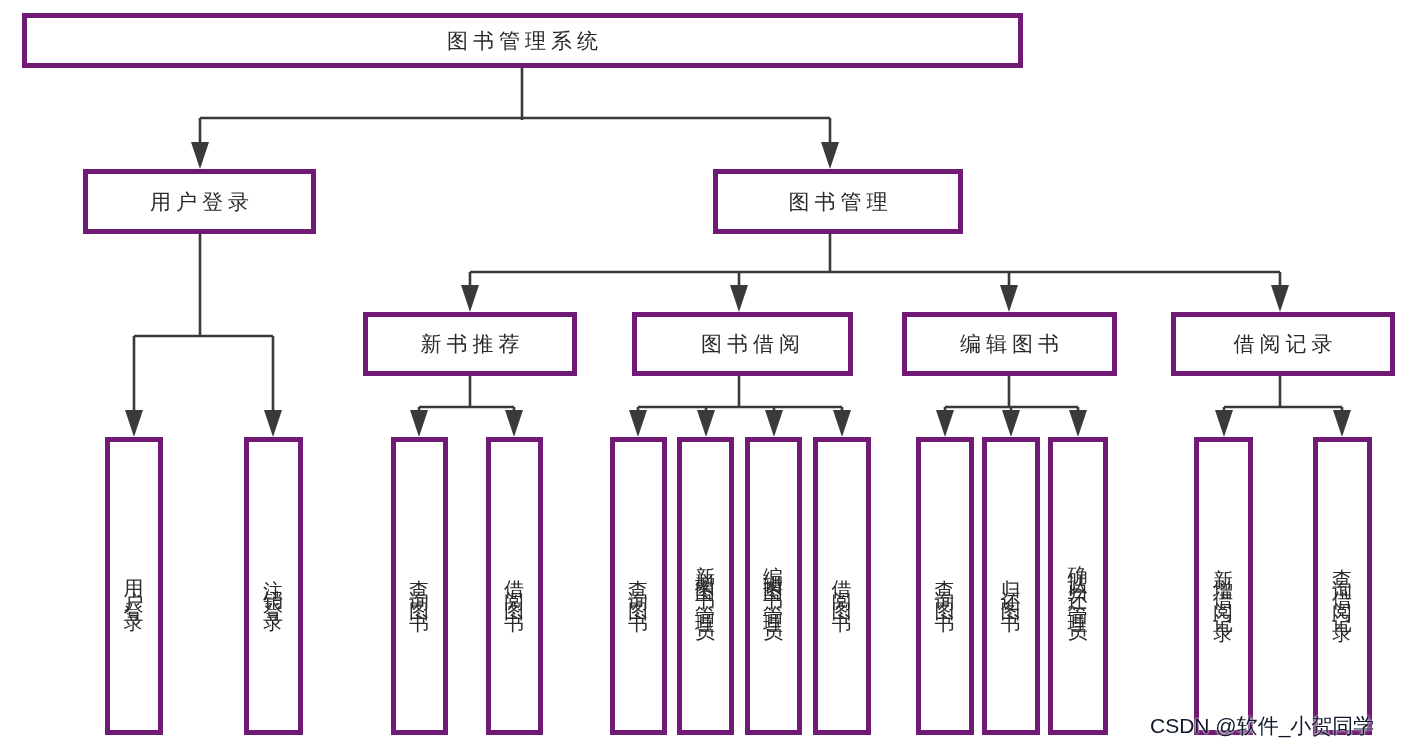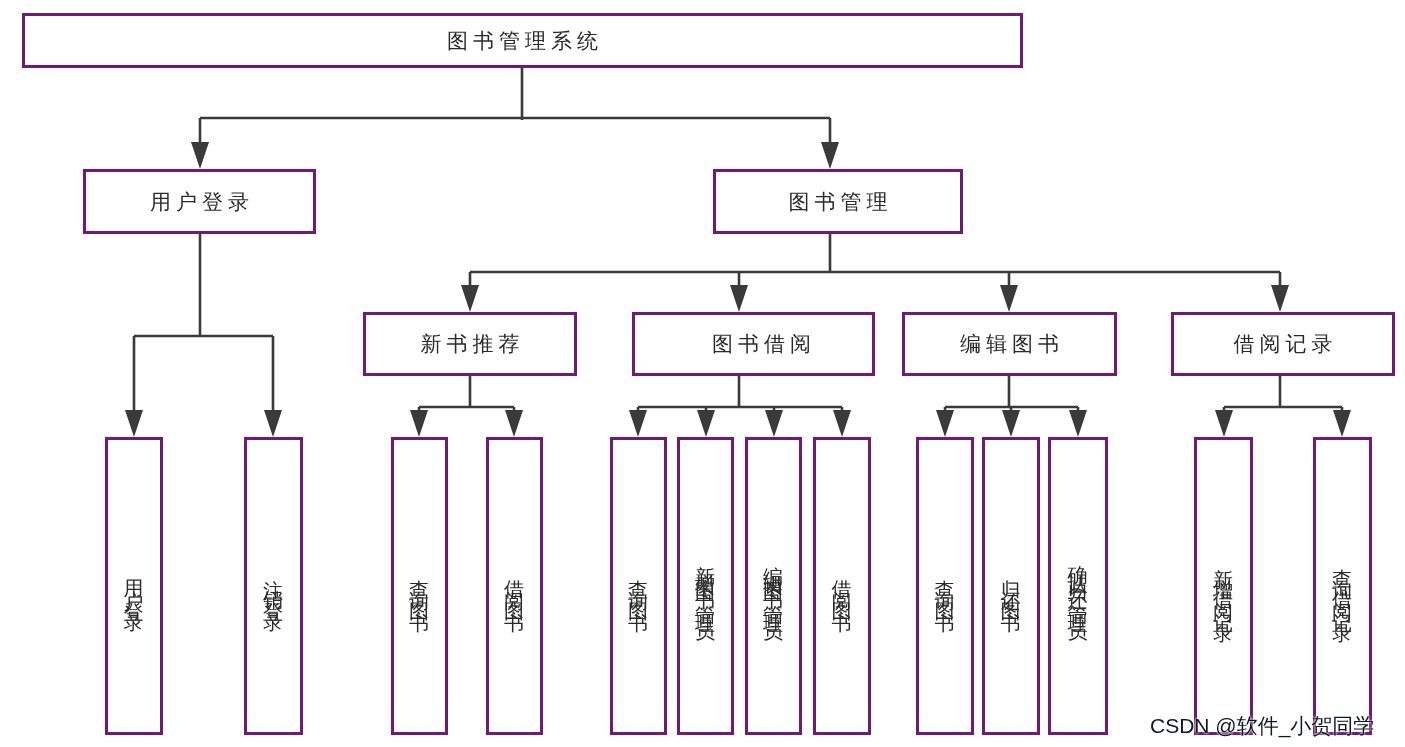--- a/index.html
+++ b/index.html
@@ -8,21 +8,21 @@
     width:1405px;height:747px;
     background:#ffffff;
     font-family:"Liberation Sans","DejaVu Sans",sans-serif;
     overflow:hidden;
   }
   svg.wires{position:absolute;left:0;top:0;z-index:1;}
   .box{
     position:absolute;
     box-sizing:border-box;
     background:#ffffff;
-    border:3px solid #701a75;
+    border:5px solid #701a75;
     display:flex;align-items:center;justify-content:center;
     color:#2a2a2a;
     z-index:2;
   }
   .box .lbl{white-space:nowrap;}
   .hbox .lbl{
     font-size:21px;
     letter-spacing:5px;
     text-indent:5px; 
   }
@@ -113,21 +113,21 @@
   <div class="box hbox l2a">
     <span class="lbl">用户登录</span>
   </div>
   <div class="box hbox l2b">
     <span class="lbl">图书管理</span>
   </div>
 
   <div class="box hbox l3" style="left:363px;width:214px;">
     <span class="lbl">新书推荐</span>
   </div>
-  <div class="box hbox l3" style="left:632px;width:243px;padding-left:16px;">
+  <div class="box hbox l3" style="left:632px;width:221px;padding-left:16px;">
     <span class="lbl">图书借阅</span>
   </div>
   <div class="box hbox l3" style="left:902px;width:215px;">
     <span class="lbl">编辑图书</span>
   </div>
   <div class="box hbox l3" style="left:1171px;width:224px;">
     <span class="lbl">借阅记录</span>
   </div>
 
   <div class="box leaf" style="left:105px;">

